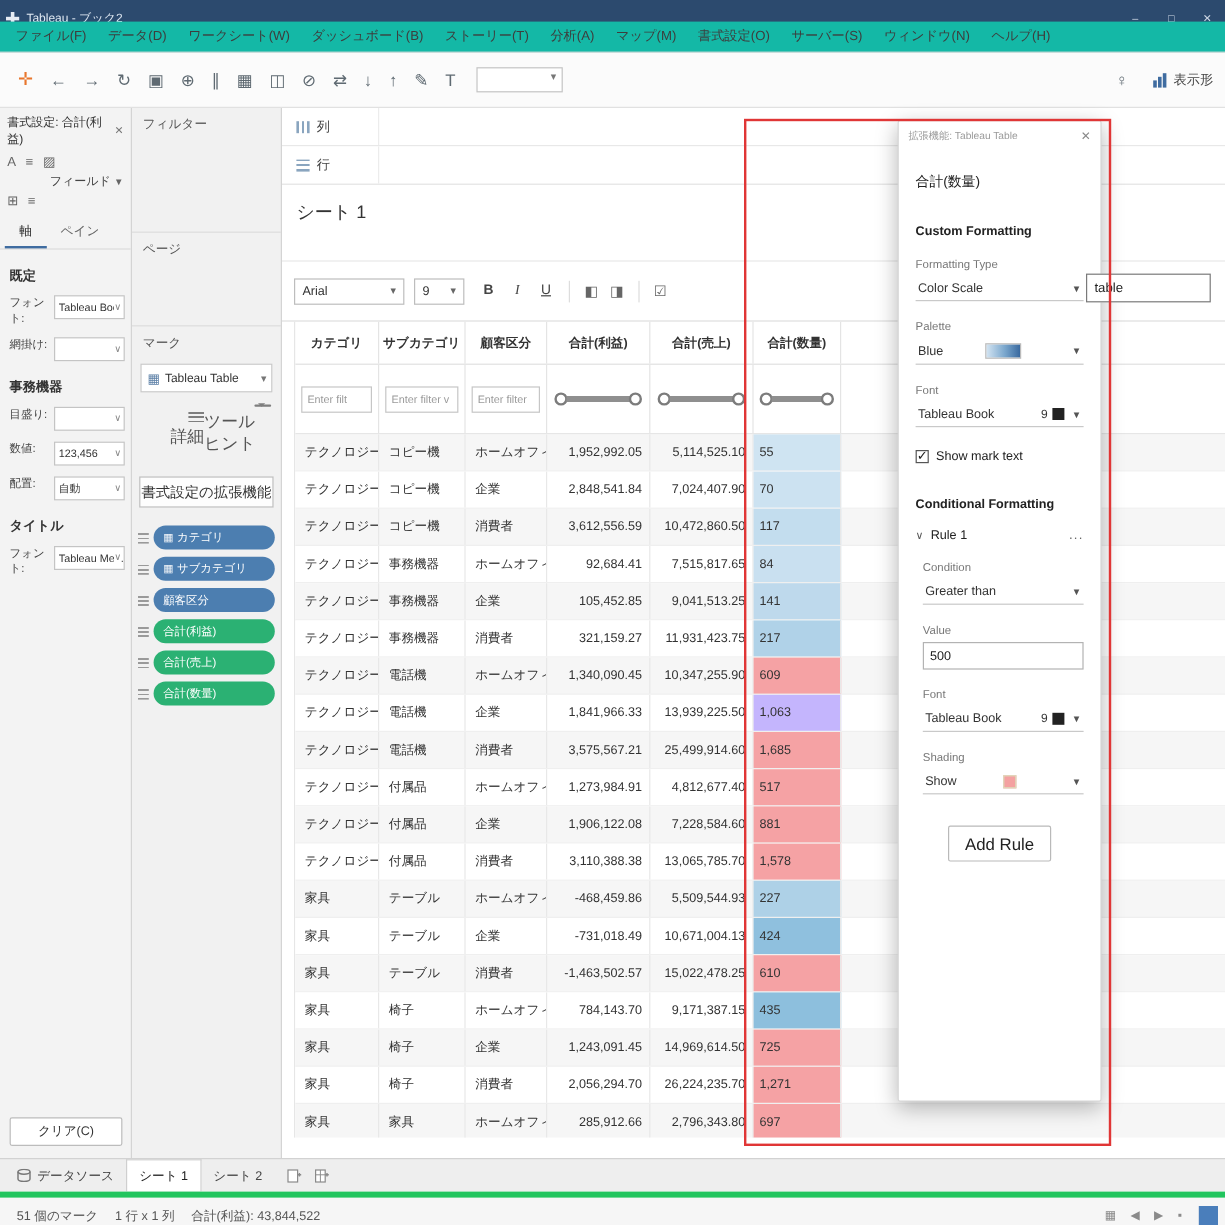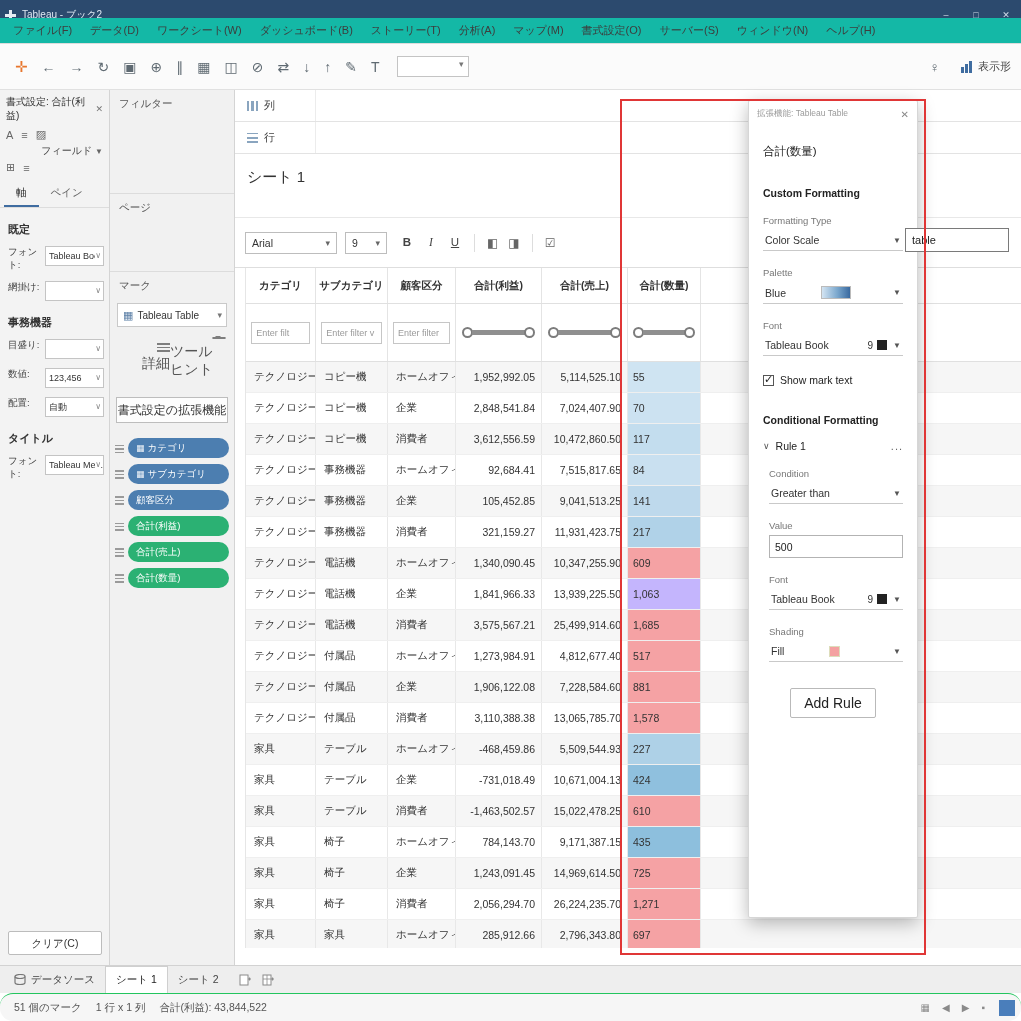--- a/index.html
+++ b/index.html
@@ -142,21 +142,21 @@
   .red-rect { position:absolute; left:620px; top:99px; width:306px; height:856px; border:2px solid #e03636; z-index:30; }
   .search-table { position:absolute; left:905px; top:228px; width:104px; height:24px; border:1px solid #7a7a7a; background:#fff; font-size:11px; padding:0 6px; color:#222; z-index:20; }
   
   .tabbar { position:absolute; left:0; right:0; bottom:28px; height:28px; background:#eeeeee; border-top:1px solid #d2d2d2; display:flex; align-items:flex-end; padding-left:4px; }
   .btab { height:27px; display:flex; align-items:center; padding:0 10px; font-size:10.5px; color:#444; }
   .btab .dsic { margin-right:5px; }
   .btab.active { background:#fff; border:1px solid #cfcfcf; border-bottom:none; color:#222; }
   .newtab-icons { display:flex; align-items:center; height:27px; margin-left:6px; }
   .newtab-icons svg { margin:0 5px; }
   
-  .statusbar { position:absolute; left:0; right:0; bottom:0; height:28px; background:#f6f6f6; border-top:1px solid #22c55e; display:flex; align-items:center; font-size:10.5px; color:#555;border-radius:13px; }
+  .statusbar { position:absolute; left:0; right:0; bottom:0; height:28px; background:#f6f6f6; border-top:5px solid #22c55e; display:flex; align-items:flex-end; font-size:10.5px; color:#555; }
   .sb-item { margin-left:14px; }
   .sb-right { margin-left:auto; display:flex; align-items:center; padding-right:6px; }
   .sb-icon { font-size:10px; color:#8a8a8a; margin:0 6px; }
   .sb-blue { width:16px; height:16px; background:#4a7ebb; margin-left:8px; }
 </style>
 </head>
 <body>
 
 <div class="titlebar">
   <span class="tb-logo"></span>
@@ -628,21 +628,21 @@
       <div class="u-select">
         <span>Tableau Book</span>
         <span class="fs-right">
           <span>9</span>
           <span class="swatch-sq"></span>
           <span class="caret">▼</span>
         </span>
       </div>
       <div class="dlg-label">Shading</div>
       <div class="u-select">
-        <span>Fill</span>
+        <span>Show</span>
         <span class="swatch-pink"></span>
         <span class="caret">▼</span>
       </div>
     </div>
     <button class="add-rule">Add Rule</button>
   </div>
 </div>
 
 <input class="search-table" value="table" style="">
 

